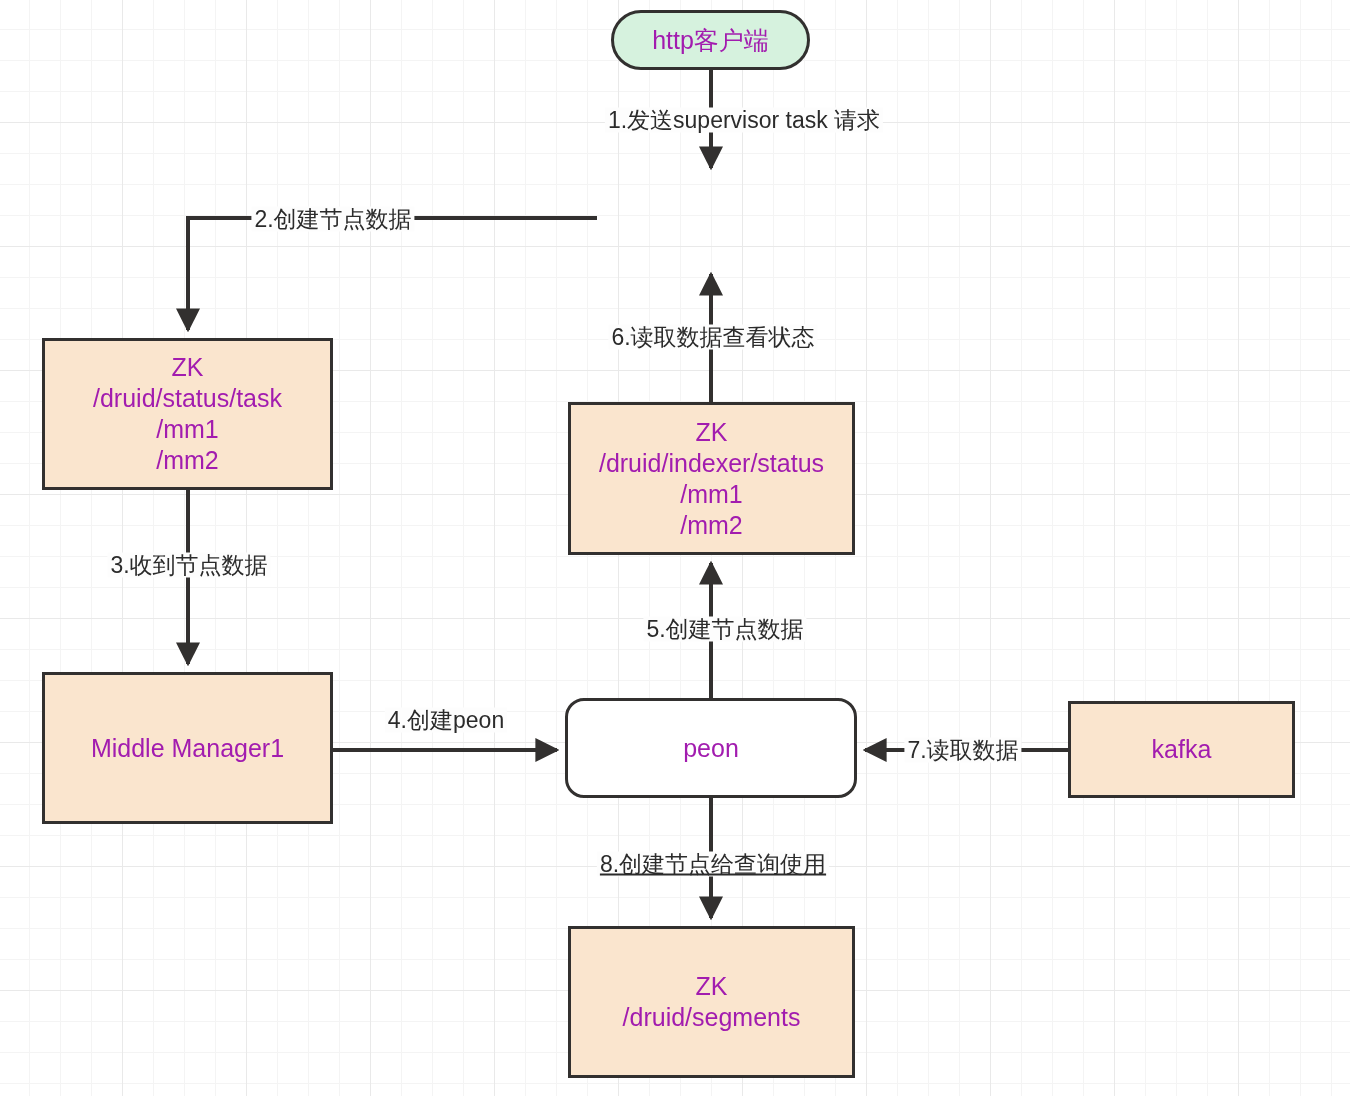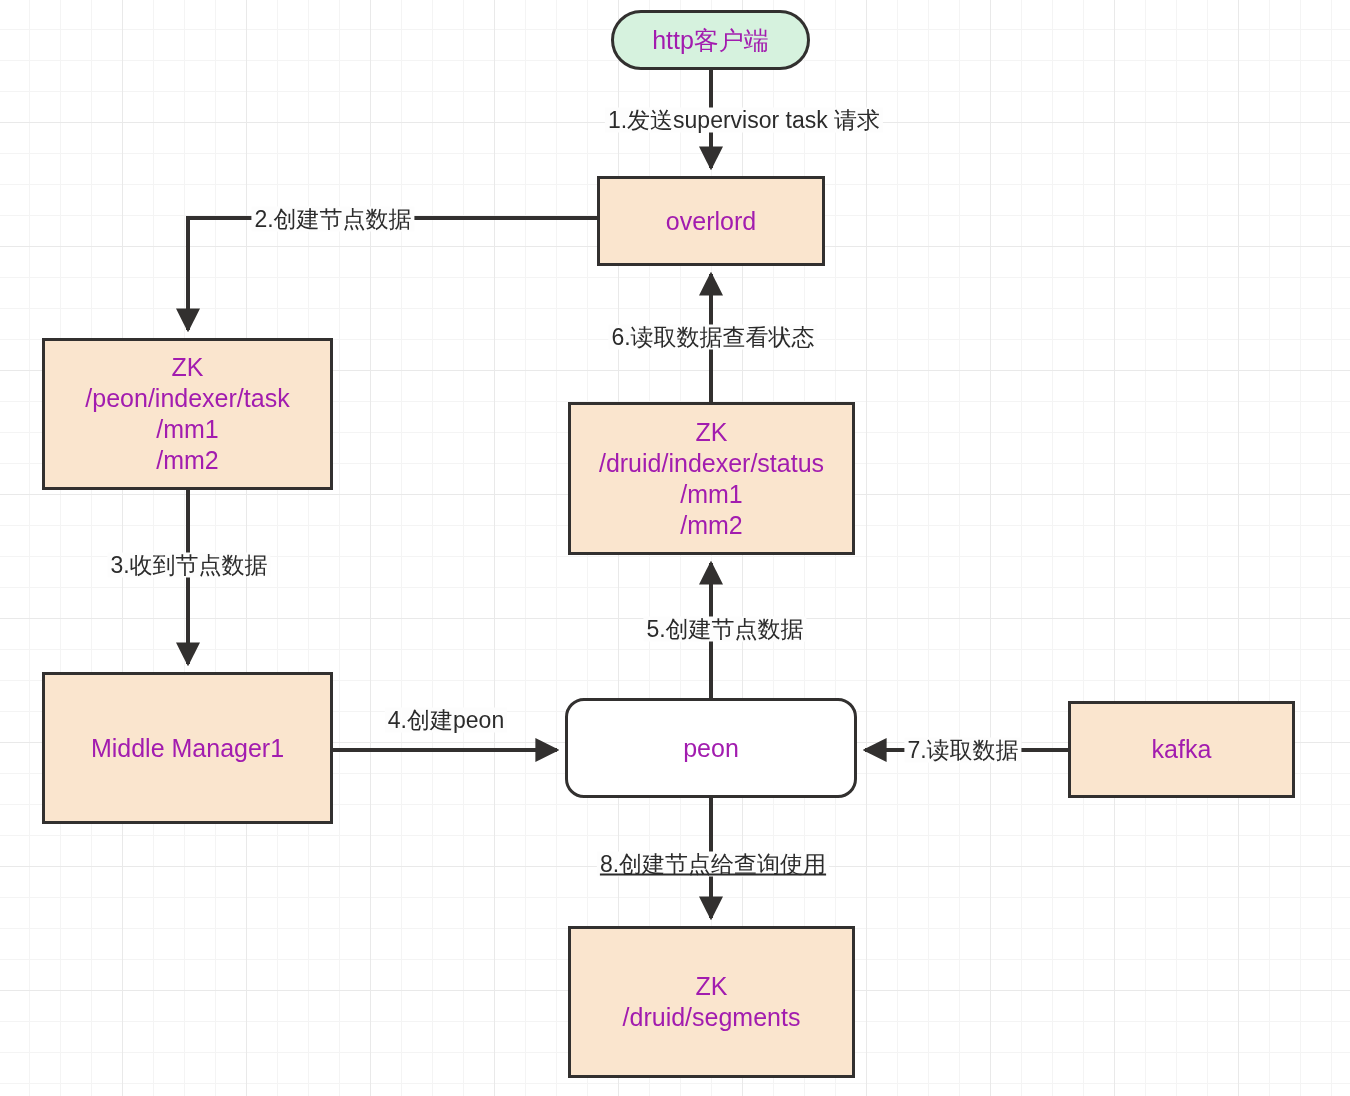--- a/index.html
+++ b/index.html
@@ -113,27 +113,24 @@
 
     <g>
       <path d="M 711 798 L 711 918" stroke="#32302f" stroke-width="4" fill="none" marker-end="url(#arrow)"></path>
     </g>
   </svg>
 
   <div class="node pill" style="left:611px; top:10px; width:199px; height:60px;">
     <span class="line">http客户端</span>
   </div>
 
-  <div class="node" style="left:597px; top:176px; width:228px; height:90px;">
-    <span class="line">overlord</span>
-  </div>
 
   <div class="node" style="left:42px; top:338px; width:291px; height:152px;">
     <span class="line">ZK</span>
-    <span class="line">/peon/indexer/task</span>
+    <span class="line">/druid/status/task</span>
     <span class="line">/mm1</span>
     <span class="line">/mm2</span>
   </div>
 
   <div class="node" style="left:42px; top:672px; width:291px; height:152px;">
     <span class="line">Middle Manager1</span>
   </div>
 
   <div class="node" style="left:568px; top:402px; width:287px; height:153px;">
     <span class="line">ZK</span>

